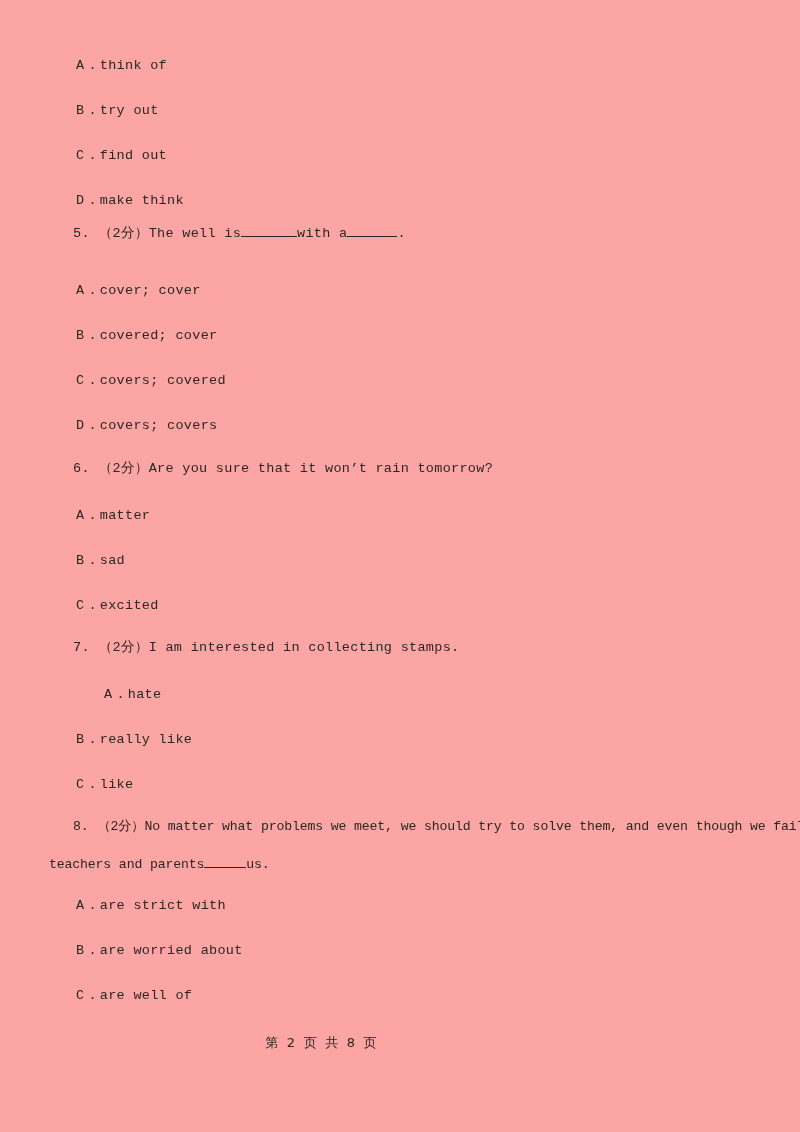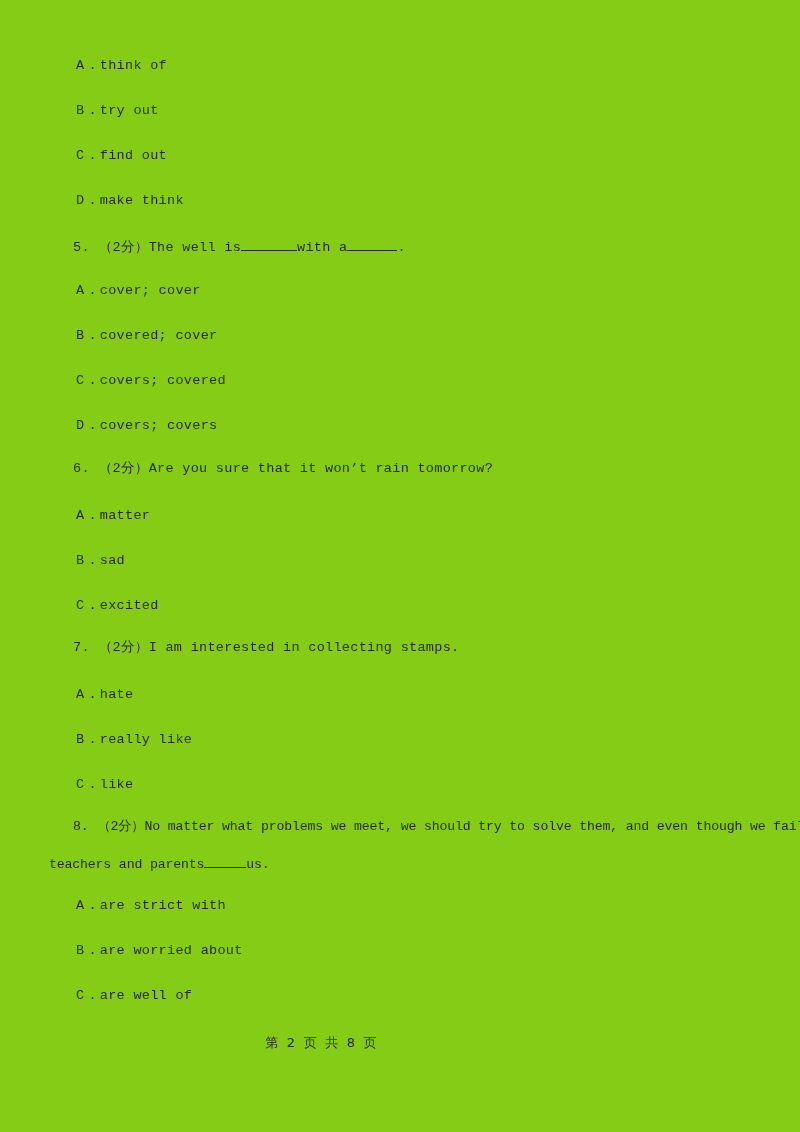--- a/index.html
+++ b/index.html
@@ -4,21 +4,21 @@
 <style>
   html, body {
     margin: 0;
     padding: 0;
     background: #ffffff;
   }
   .page {
     position: relative;
     width: 800px;
     height: 1132px;
-    background: #84cc16;
+    background: #fca5a5;
     overflow: hidden;
     font-family: "Liberation Mono", "DejaVu Sans Mono", monospace;
     color: #231f20;
   }
   .content {
     position: absolute;
     left: 49px;
     top: 0;
     width: 710px;
   }
@@ -114,21 +114,21 @@
     </div>
 
     <div class="row opt-line" style="top:149px;">
       <span class="optlabel">C</span><span class="optdot">.</span><span class="opttext">find out</span>
     </div>
 
     <div class="row opt-line" style="top:194px;">
       <span class="optlabel">D</span><span class="optdot">.</span><span class="opttext">make think</span>
     </div>
 
-    <div class="row q-line" style="top:238px;">
+    <div class="row q-line" style="top:224px;">
       <span class="qnum">5.</span><span class="qgap"></span><span class="score cn">（2分）</span><span class="stem">The well is </span><span class="blank b-long"></span><span class="stem"> with a </span><span class="blank b-mid"></span><span class="stem">.</span>
     </div>
 
     <div class="row opt-line" style="top:284px;">
       <span class="optlabel">A</span><span class="optdot">.</span><span class="opttext">cover; cover</span>
     </div>
 
     <div class="row opt-line" style="top:329px;">
       <span class="optlabel">B</span><span class="optdot">.</span><span class="opttext">covered; cover</span>
     </div>
@@ -154,21 +154,21 @@
     </div>
 
     <div class="row opt-line" style="top:599px;">
       <span class="optlabel">C</span><span class="optdot">.</span><span class="opttext">excited</span>
     </div>
 
     <div class="row q-line" style="top:641px;">
       <span class="qnum">7.</span><span class="qgap"></span><span class="score cn">（2分）</span><span class="stem">I am interested in collecting stamps.</span>
     </div>
 
-    <div class="row opt-line" style="top:688px;">
+    <div class="row opt-line" style="top:688px;margin-left:28px;">
       <span class="optlabel">A</span><span class="optdot">.</span><span class="opttext">hate</span>
     </div>
 
     <div class="row opt-line" style="top:733px;">
       <span class="optlabel">B</span><span class="optdot">.</span><span class="opttext">really like</span>
     </div>
 
     <div class="row opt-line" style="top:778px;">
       <span class="optlabel">C</span><span class="optdot">.</span><span class="opttext">like</span>
     </div>

